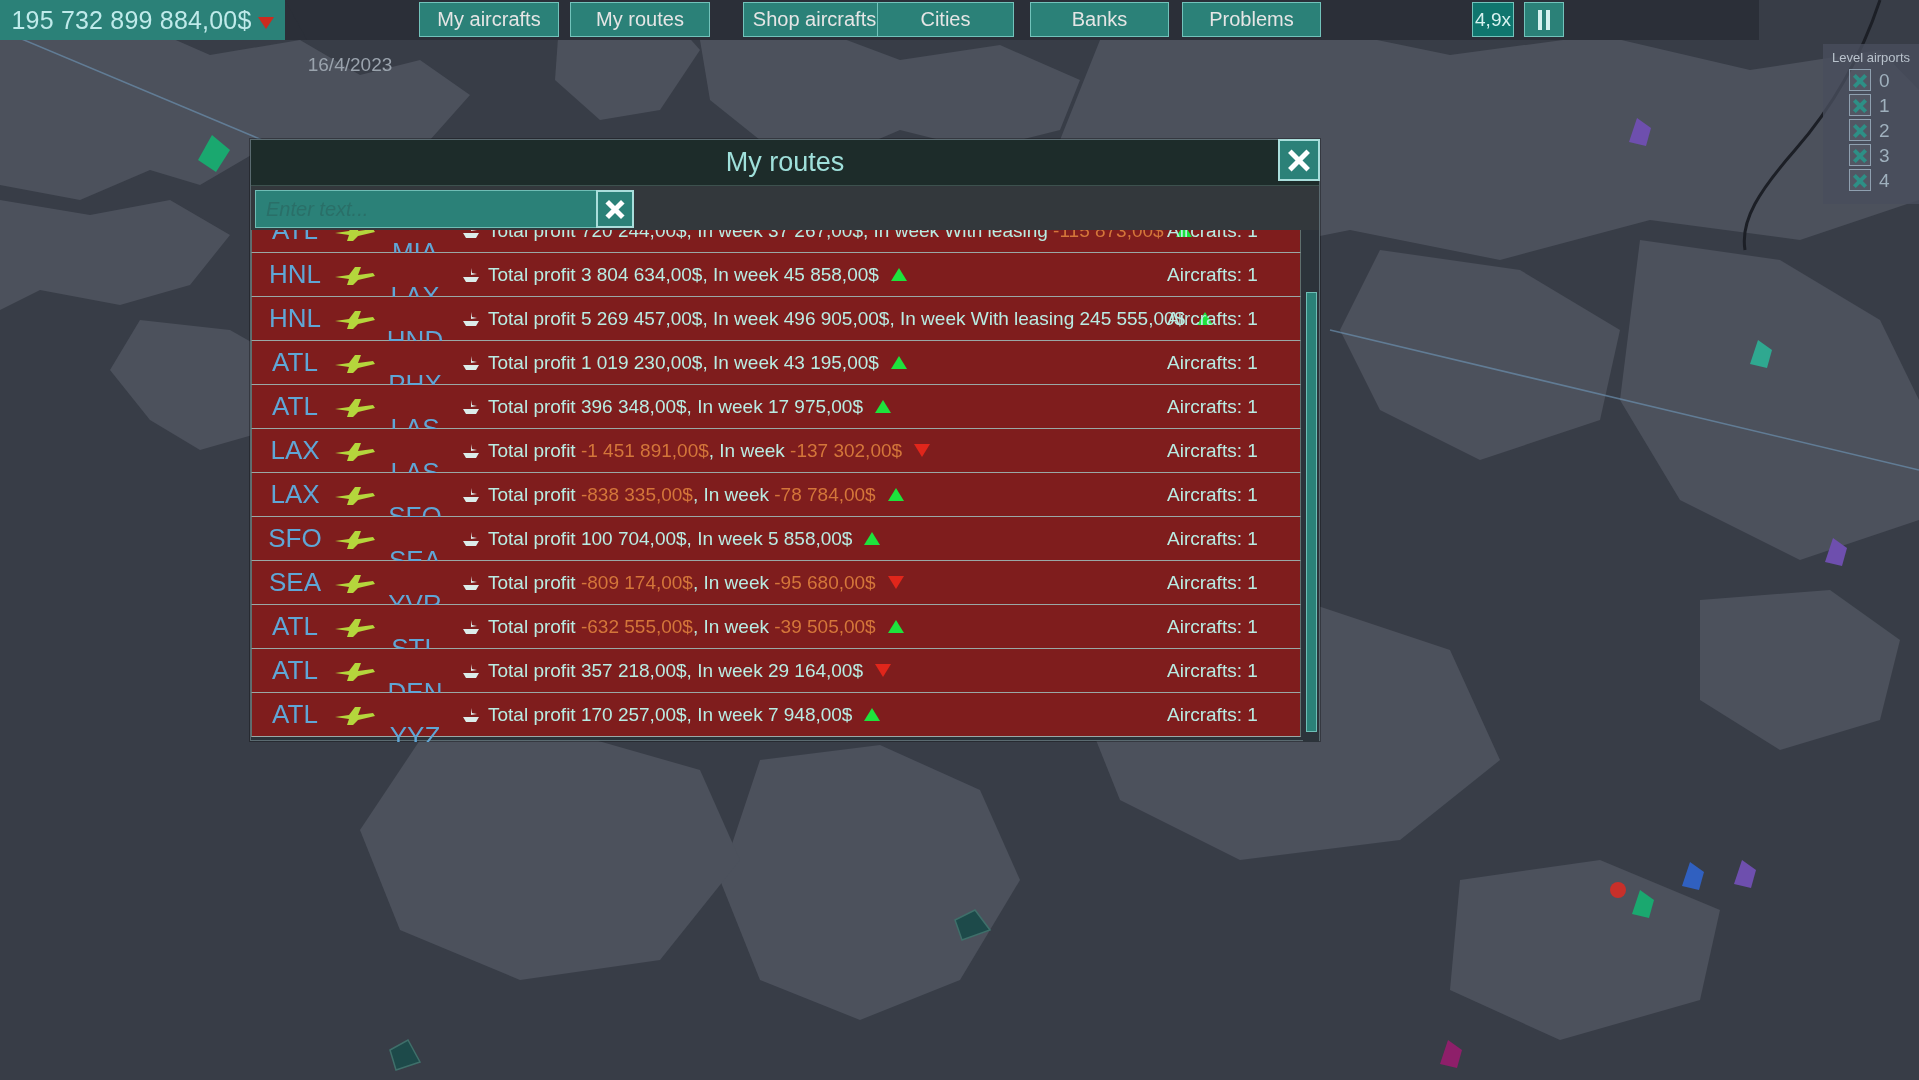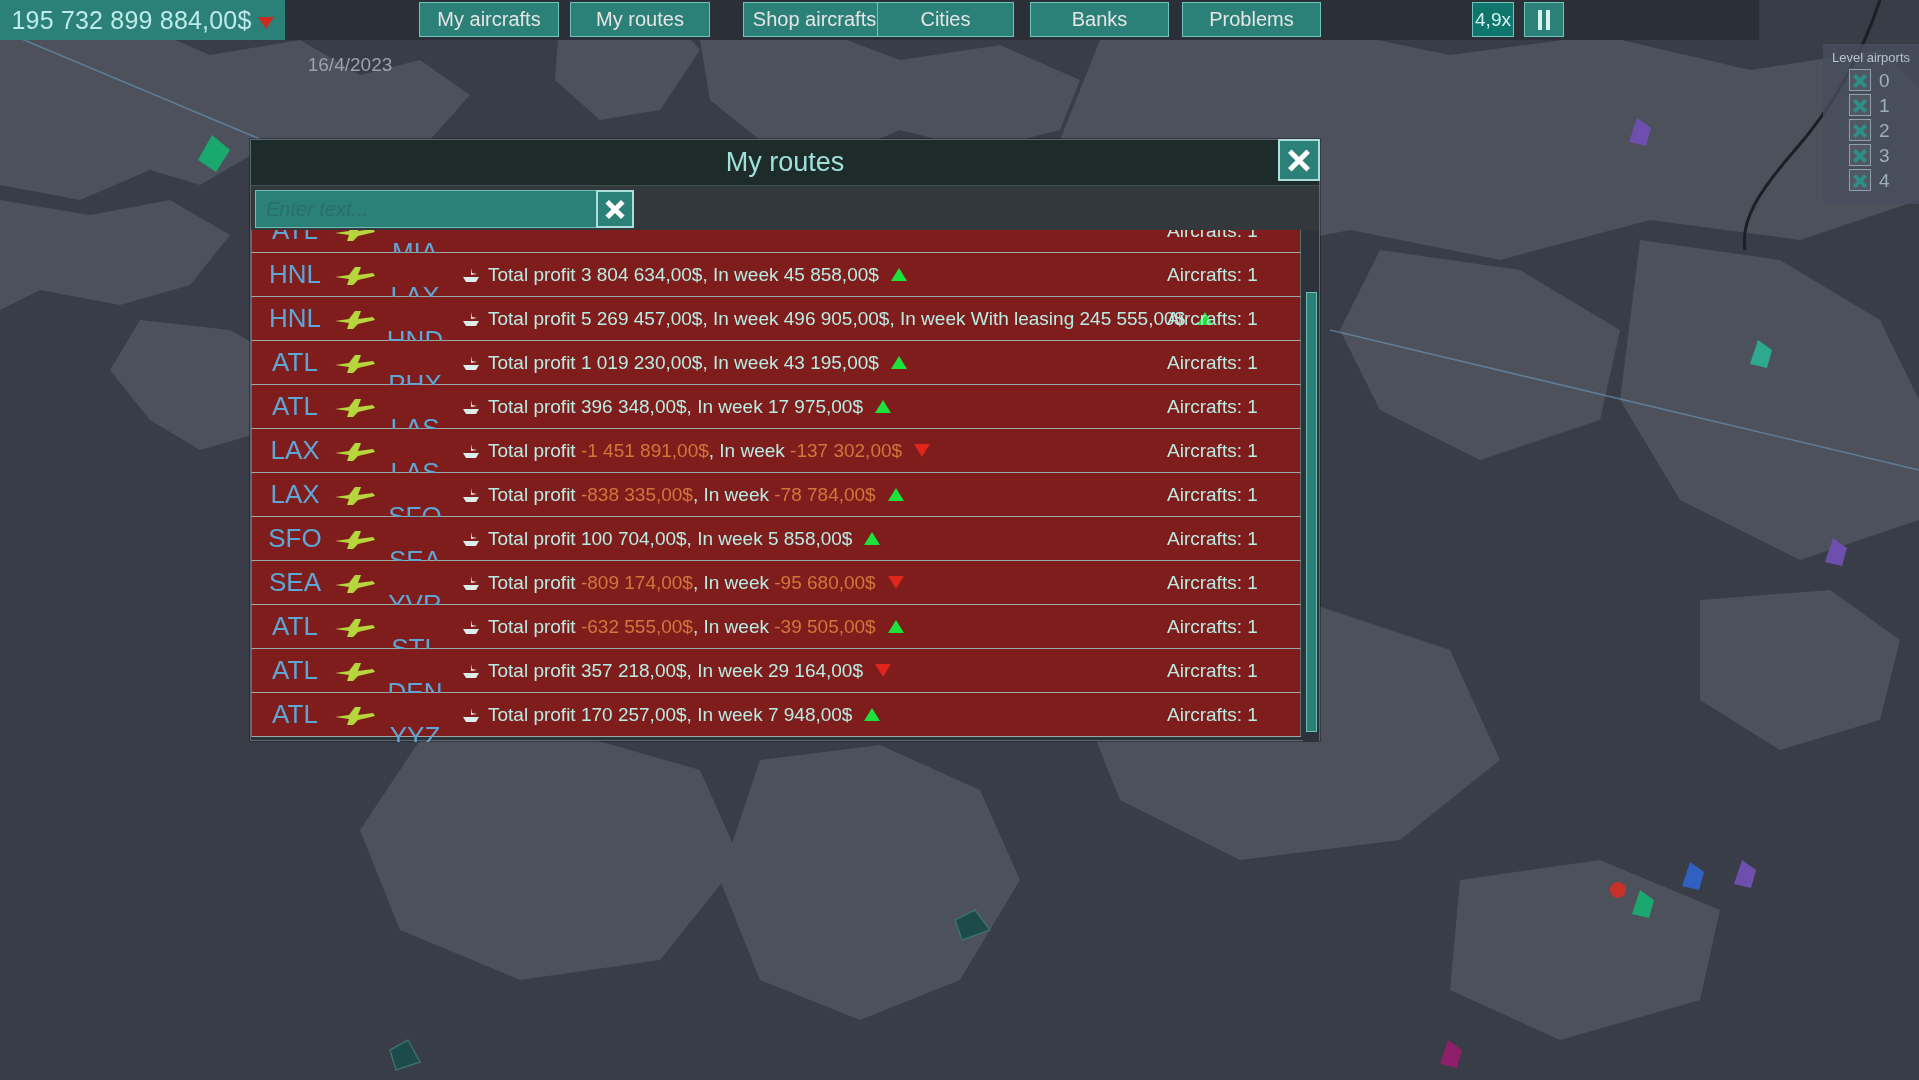--- a/index.html
+++ b/index.html
@@ -339,20 +339,30 @@
     <div class="list-viewport">
       <div class="list-scroll" id="routes-slot">
           <div class="route-row">
             <div class="rr-from">ATL</div>
             <div class="plane-icon">
               <svg width="44" height="22" viewBox="0 0 44 22">
                 <path d="M2 13 L16 11 L22 3 L28 3 L25 11 L40 9 L42 12 L25 16 L20 21 L14 21 L16 15 Z" fill="#b5d63c"></path>
               </svg>
             </div>
             <div class="rr-to">MIA</div>
+            <div class="rr-info">
+              <span class="boat-icon">
+                <svg width="18" height="16" viewBox="0 0 18 16">
+                  <path d="M9 1 L10 6 L15 7 L9 8 Z" fill="#dcecea"></path>
+                  <path d="M1 10 L17 10 L14 15 L4 15 Z" fill="#dcecea"></path>
+                </svg>
+              </span>
+              <span class="rr-text"><span>Total profit 720 244,00$, In week 37 267,00$, In week With leasing </span><span class="neg">-115 873,00$</span></span>
+              <span class="tri up"></span>
+            </div>
             <div class="rr-aircrafts">Aircrafts: 1</div>
           </div>
           <div class="route-row">
             <div class="rr-from">HNL</div>
             <div class="plane-icon">
               <svg width="44" height="22" viewBox="0 0 44 22">
                 <path d="M2 13 L16 11 L22 3 L28 3 L25 11 L40 9 L42 12 L25 16 L20 21 L14 21 L16 15 Z" fill="#b5d63c"></path>
               </svg>
             </div>
             <div class="rr-to">LAX</div>

